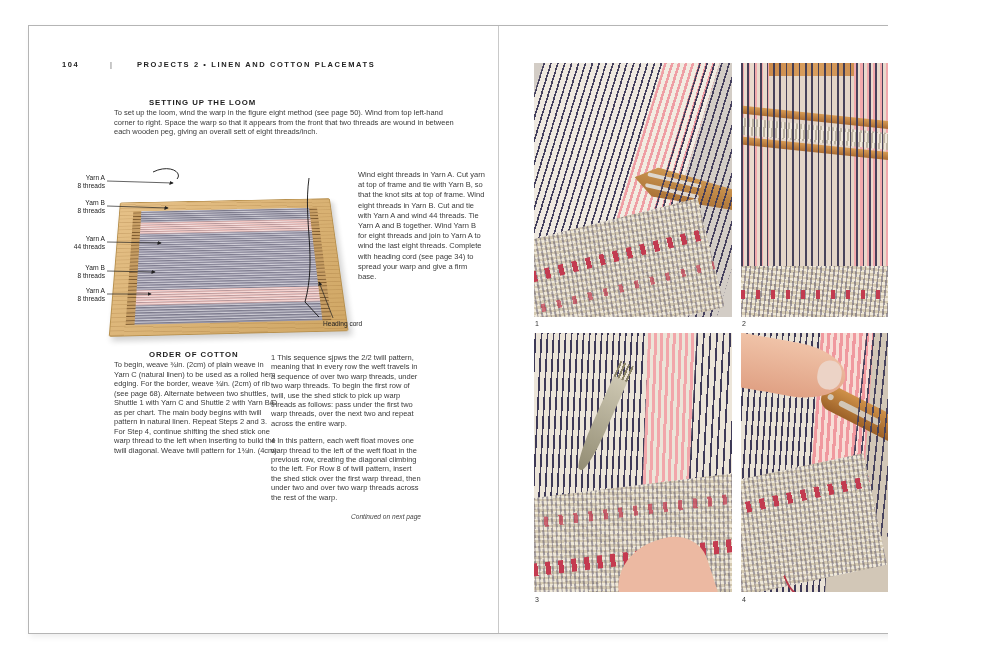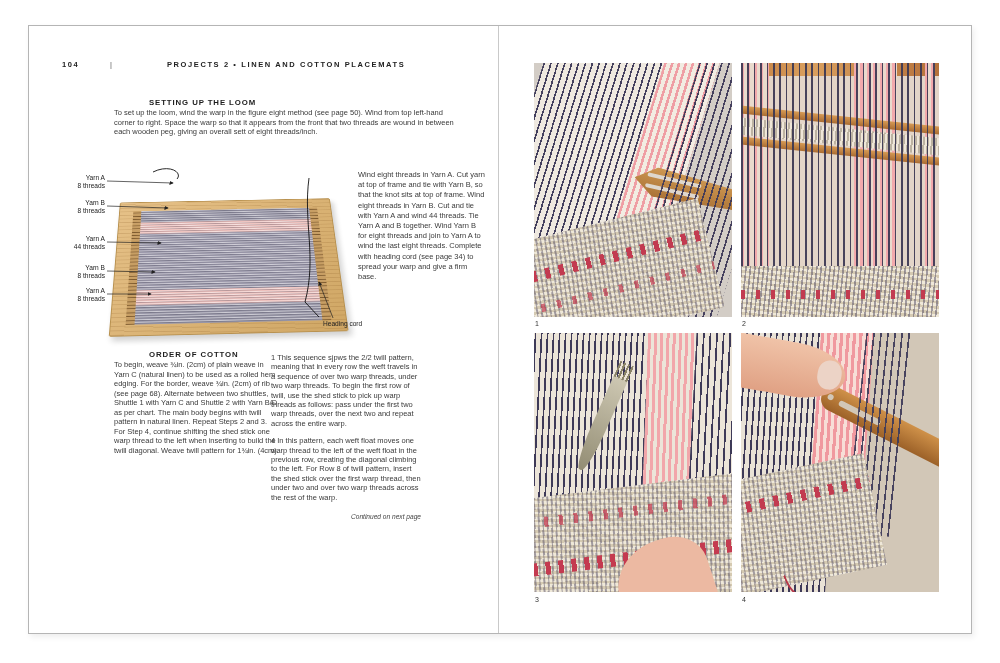--- a/index.html
+++ b/index.html
@@ -1,27 +1,27 @@
 <!DOCTYPE html>
 <html><head>
 <meta charset="utf-8">
 <style>
   * { margin:0; padding:0; box-sizing:border-box; }
   body { background:#ffffff; font-family:"Liberation Sans", sans-serif; color:#2e2e2e; }
-  .canvas { position:relative; width:1000px; height:663px; background:#fff; overflow:hidden; }
+  .canvas { position:relative; width:888px; height:663px; background:#fff; overflow:hidden; }
   .spread { position:absolute; left:28px; top:25px; width:944px; height:609px;
             background:#fff; border:1px solid #b5b5b5; box-shadow:2px 3px 6px rgba(0,0,0,0.07); }
   .gutter { position:absolute; left:469px; top:0; bottom:0; width:1px; background:#c9c9c9; }
 
   
   .runhead { position:absolute; top:34px; left:0; font-size:7.5px; font-weight:bold;
              letter-spacing:1.6px; color:#222; }
   .pnum   { position:absolute; left:33px; }
   .hsep   { position:absolute; left:81px; font-weight:normal; color:#555; }
-  .ptitle { position:absolute; left:108px; white-space:nowrap;margin-left:30px; }
+  .ptitle { position:absolute; left:108px; white-space:nowrap; }
 
   .sect-h { position:absolute; font-size:7.8px; font-weight:bold; letter-spacing:0.9px; color:#1d1d1d;padding-left:35px; }
   .h-setup { left:85px; top:72px; }
   .h-order { left:85px; top:324px; }
 
   .bodytxt { position:absolute; font-size:7.5px; line-height:9.5px; color:#3a3a3a; text-align:left; }
   .setup-body { left:85px; top:82px; width:340px; }
   .order-body { left:85px; top:334px; width:166px; }
   .side-note  { left:329px; top:144px; width:127px; line-height:10.2px; }
 

